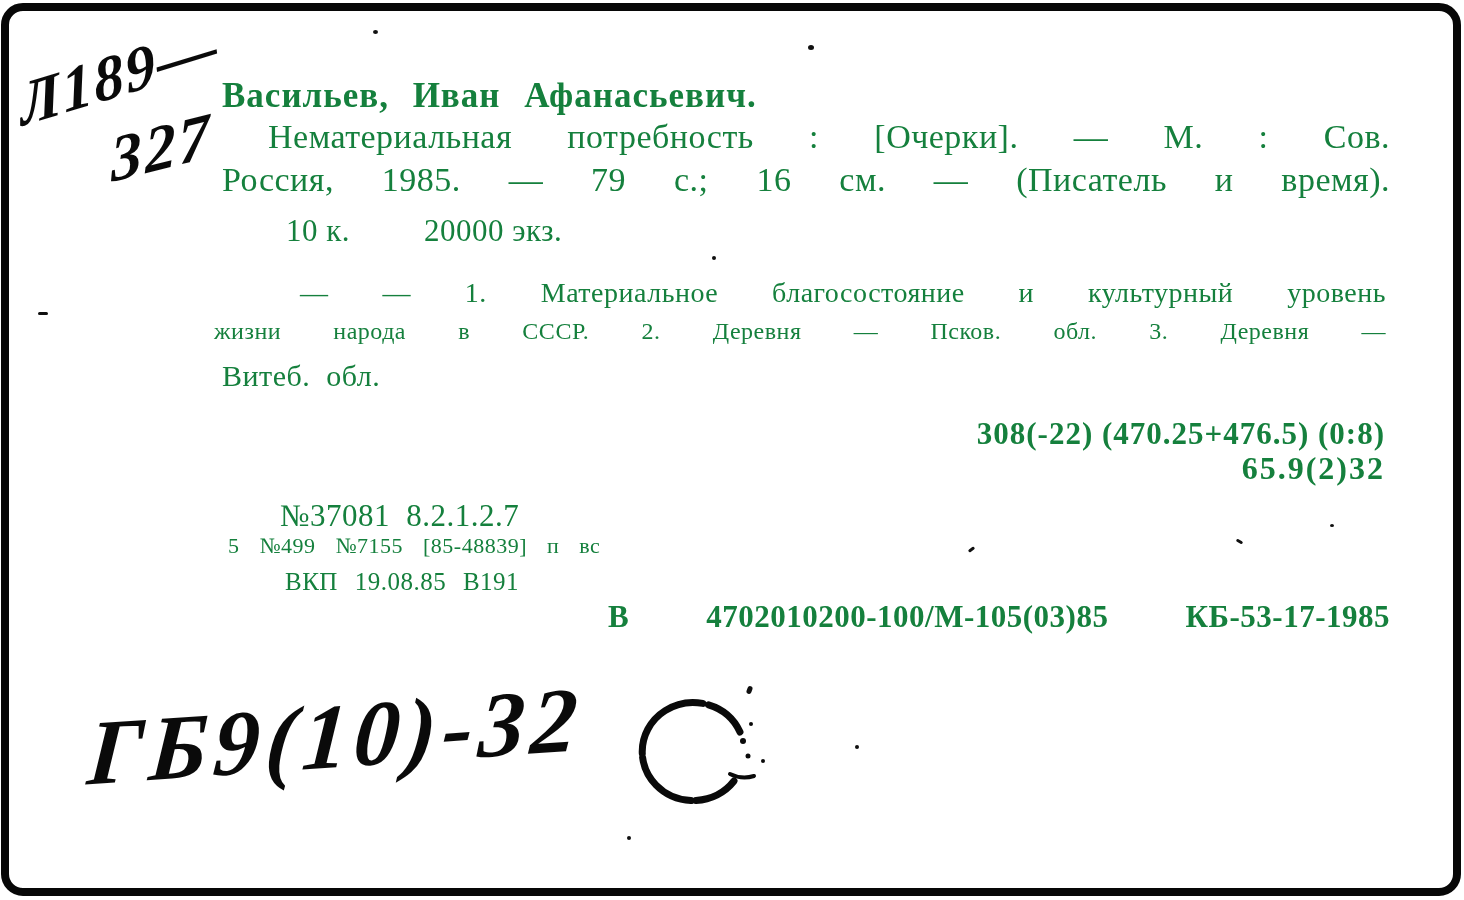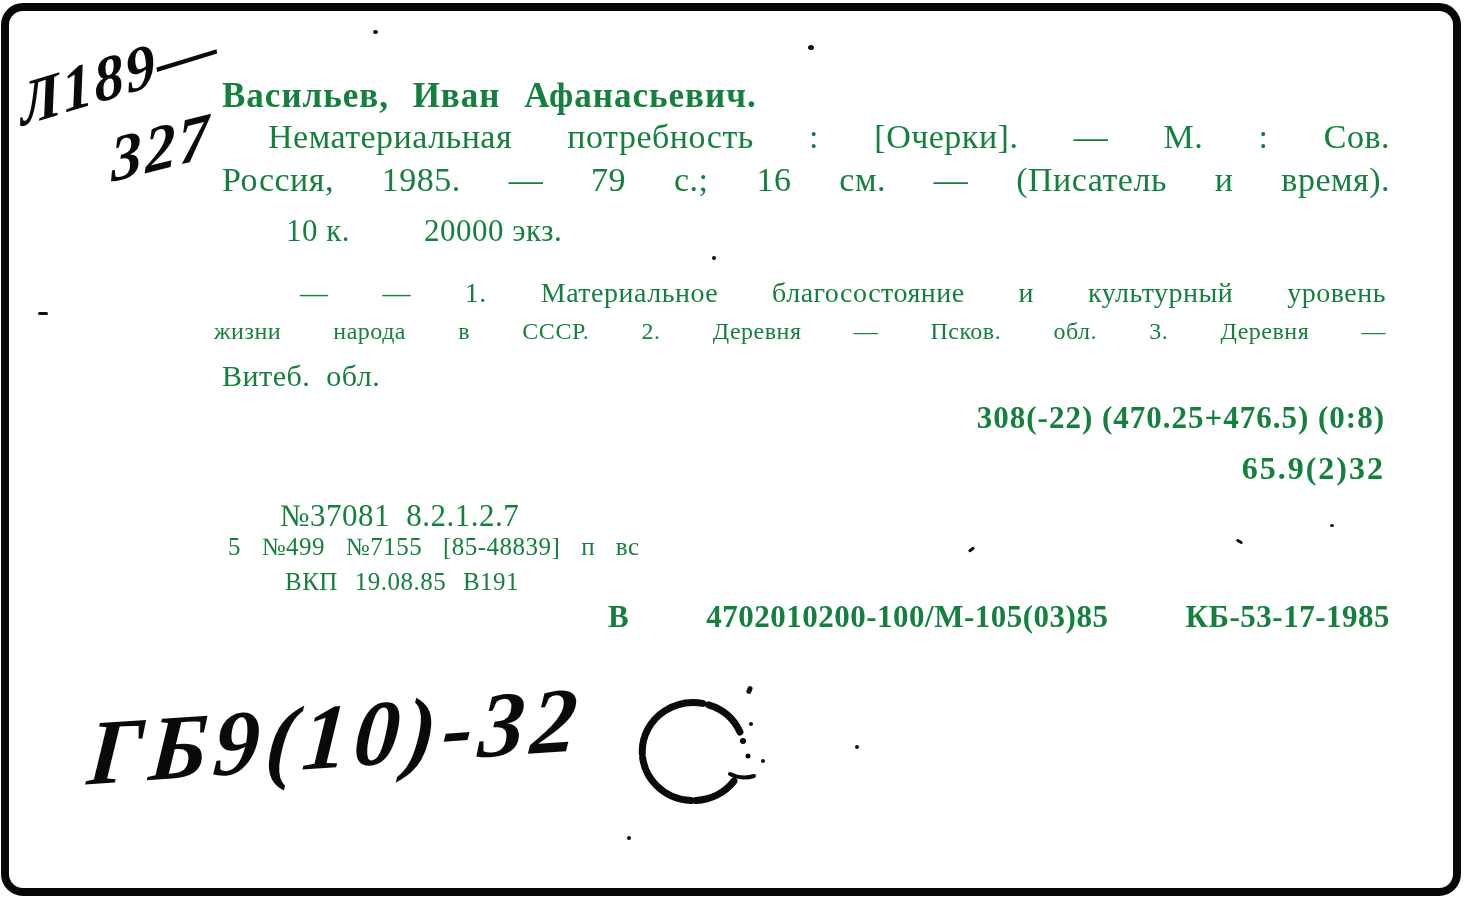--- a/index.html
+++ b/index.html
@@ -30,25 +30,25 @@
   .author { left: 222px; top: 76px; font-size: 35px; font-weight: bold; word-spacing: 14px; letter-spacing: 1px; }
   .title1 { left: 268px; top: 118px; right: 74px; }
   .title2 { left: 222px; top: 161px; right: 74px; }
   .price-row { left: 286px; top: 213px; font-size: 31px; }
   .price-row .runpart { margin-left: 74px; }
 
   .trace1 { left: 300px; top: 277px; right: 78px; font-size: 28px; }
   .trace2 { left: 214px; top: 318px; right: 78px; font-size: 24px; }
   .trace3 { left: 222px; top: 359px; font-size: 30px; word-spacing: 8px; }
 
-  .udc { right: 79px; top: 400px; font-size: 31px; font-weight: bold; letter-spacing: 1px; }
+  .udc { right: 79px; top: 416px; font-size: 31px; font-weight: bold; letter-spacing: 1px; }
   .bbk { right: 79px; top: 450px; font-size: 32px; font-weight: bold; letter-spacing: 2px; margin-left: 40px; }
 
   .ctrl1 { left: 280px; top: 498px; font-size: 31px; word-spacing: 8px; }
-  .ctrl2 { left: 228px; top: 533px; font-size: 25px; word-spacing: 14px; }
+  .ctrl2 { left: 228px; top: 533px; font-size: 22px; word-spacing: 14px; }
   .ctrl3 { left: 285px; top: 568px; font-size: 25px; word-spacing: 10px; }
   .ctrl4 { left: 608px; top: 599px; right: 74px; font-size: 31px; font-weight: 700; }
 
   .hand {
     font-family: "Liberation Serif", serif;
     font-style: italic;
     font-weight: bold;
     color: #0a0a0a;
   }
   .call-top {

